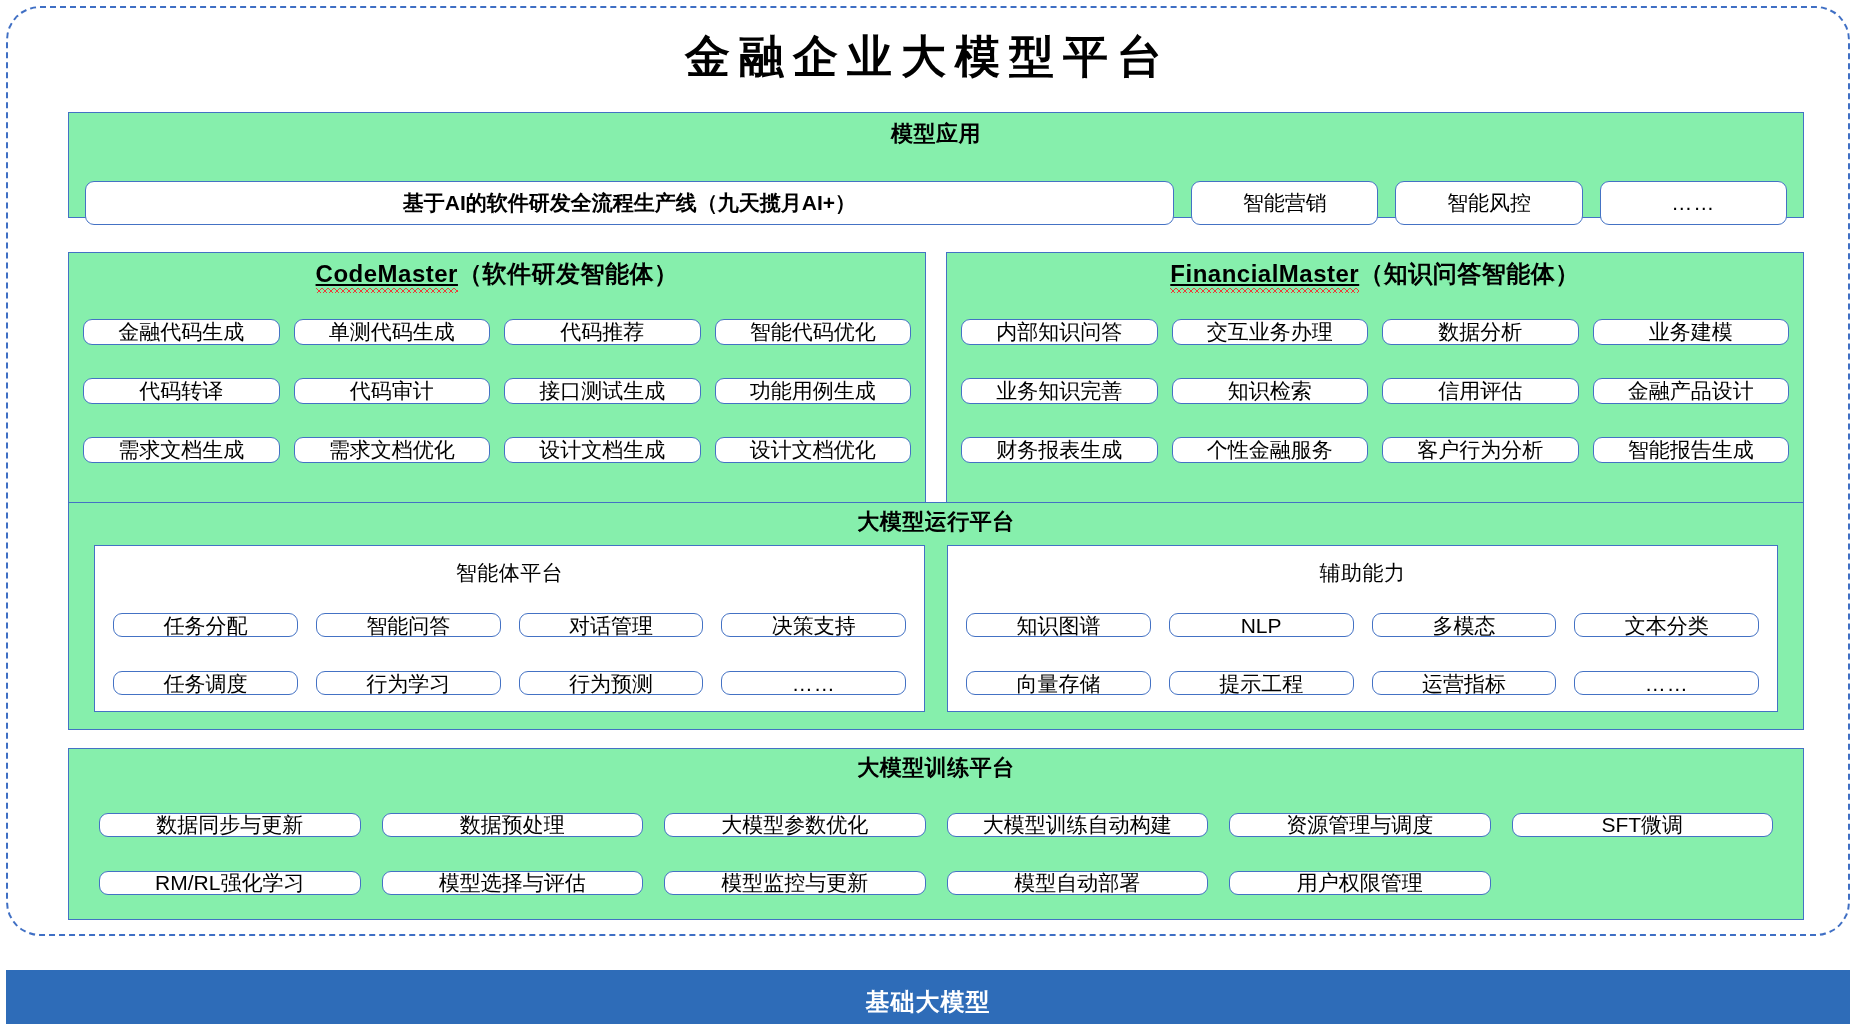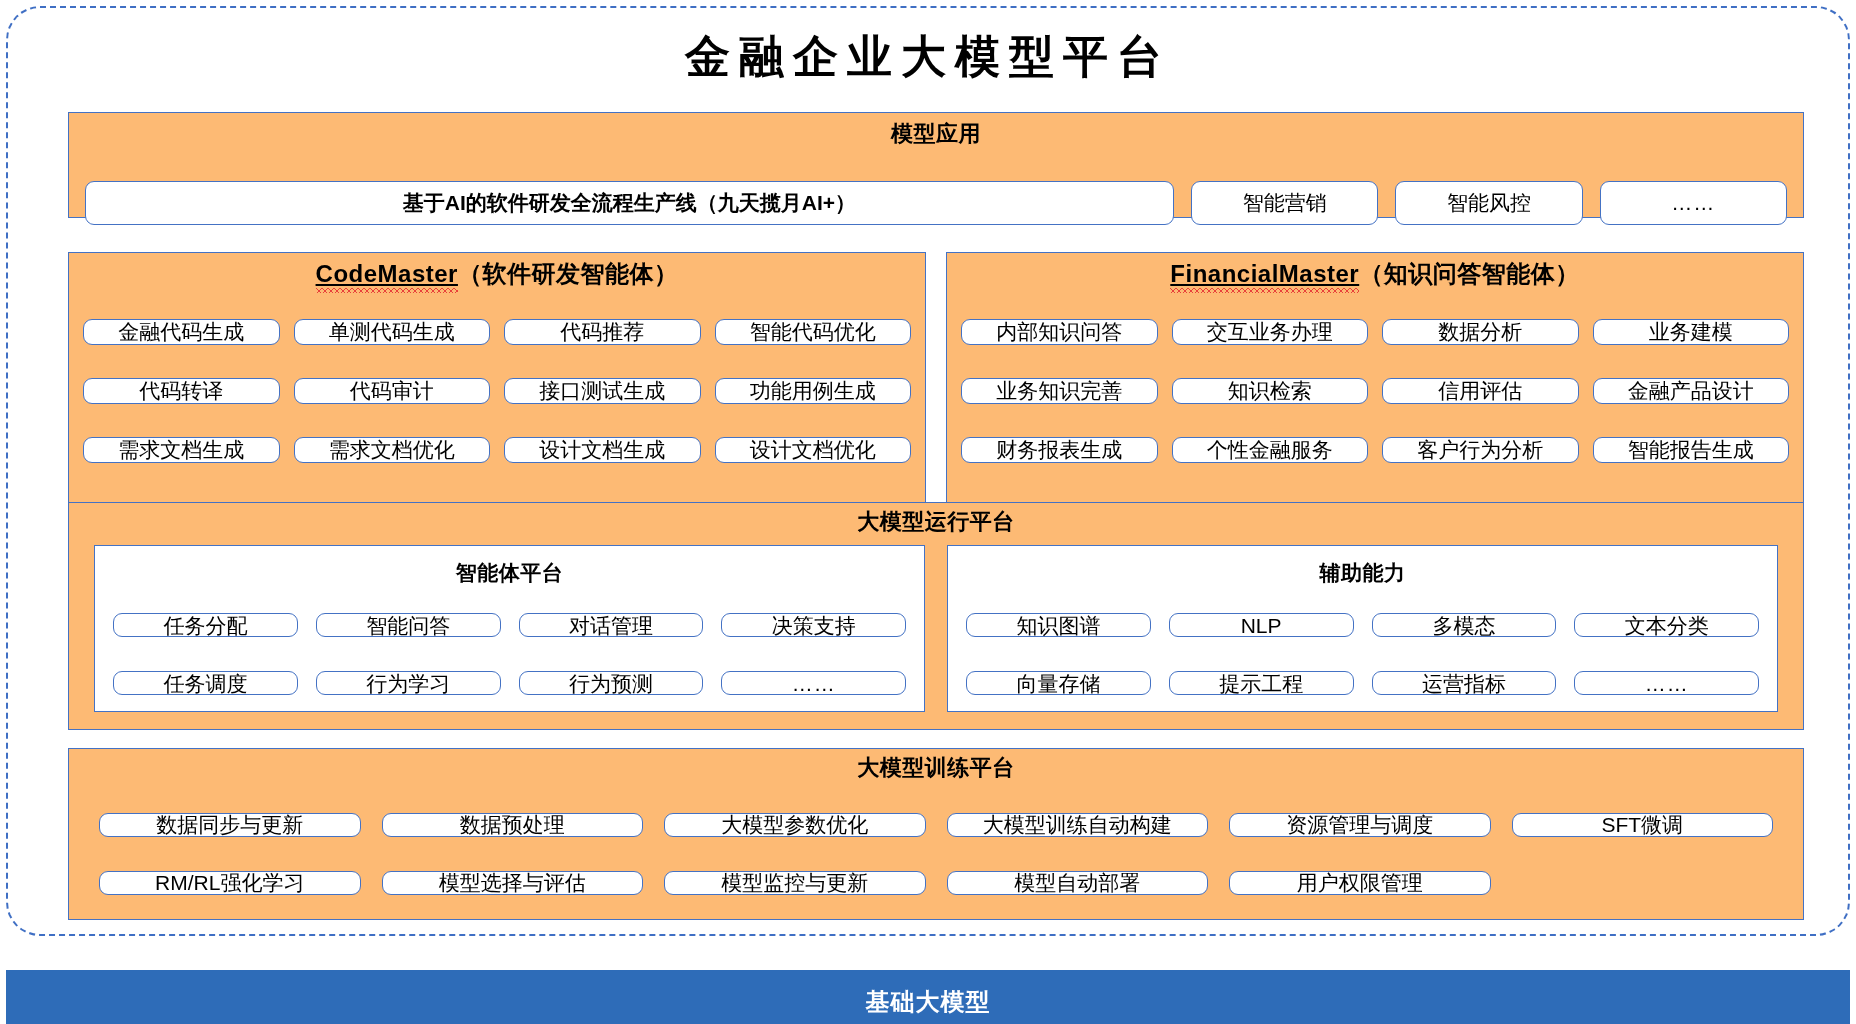--- a/index.html
+++ b/index.html
@@ -49,36 +49,36 @@
     color: #000000;
     line-height: 1.2;
     white-space: nowrap;
   }
 
   
   .panel {
     position: absolute;
     box-sizing: border-box;
     border: 1.6px solid #4472c4;
-    background: #fdba74;
+    background: #86efac;
   }
 
   .panel-title {
     text-align: center;
     font-size: 22px;
     font-weight: 700;
     letter-spacing: 0.5px;
     color: #000000;
     line-height: 1.1;
     white-space: nowrap;
   }
 
   .panel-title.sub {
     font-size: 21px;
-    font-weight: 700;
+    font-weight: 400;
   }
 
   
   .brand-misspell {
     text-decoration: underline;
     text-decoration-color: #000;
     position: relative;
     display: inline-block;
   }
   .brand-misspell::after {

